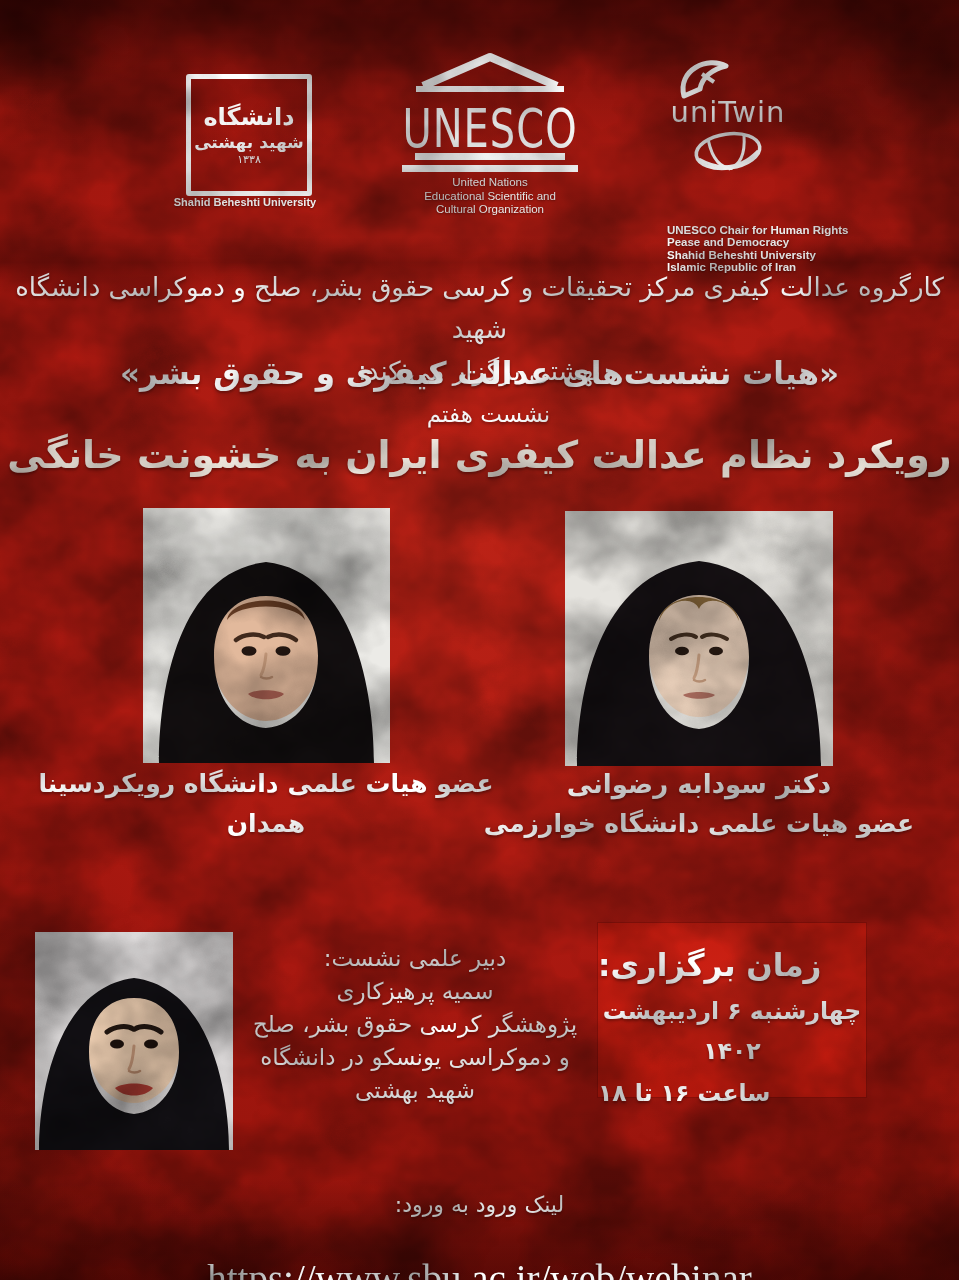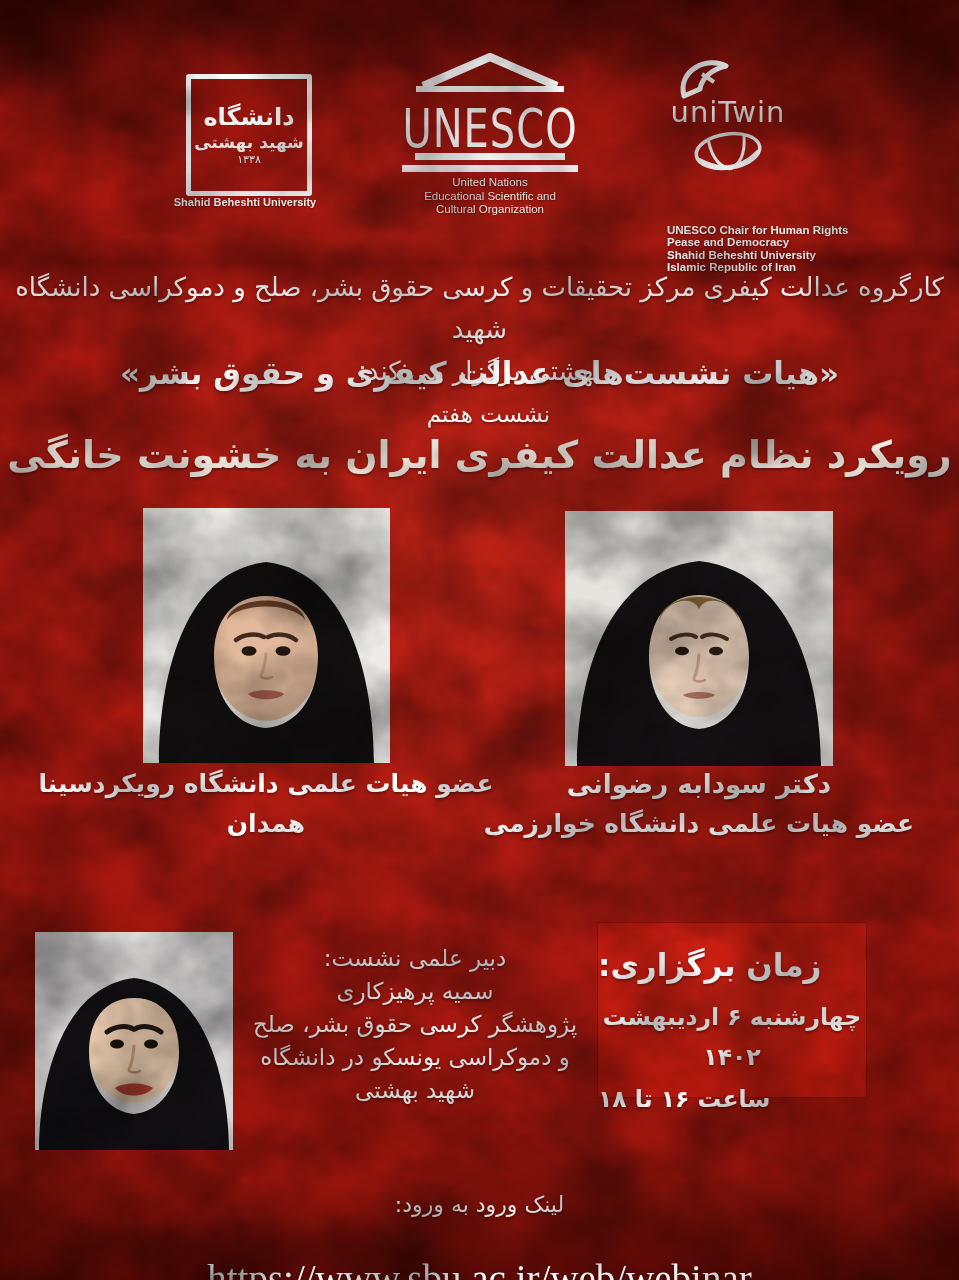--- a/index.html
+++ b/index.html
@@ -25,21 +25,21 @@
   .speaker-cap .nm{font-size:26px;line-height:40px;}
   .speaker-cap .af{font-size:25px;line-height:40px;}
   .sec{left:215px;top:942px;width:400px;font-size:23px;line-height:33px;}
   .schedule{
     left:598px;top:923px;width:268px;height:174px;
     background:radial-gradient(120% 120% at 50% 35%, #cc2114 0%, #c01a0e 55%, #b2150b 100%);
     box-shadow:0 0 0 1px rgba(120,10,5,.4);
     display:flex;flex-direction:column;align-items:flex-end;
   }
   .schedule .t1{font-size:31px;line-height:48px;font-weight:bold;margin-top:18px;}
-  .schedule .t2{font-size:23.5px;line-height:40px;font-weight:bold;margin-top:8px;}
+  .schedule .t2{font-size:23.5px;line-height:40px;font-weight:bold;margin-top:2px;}
   .schedule .t3{font-size:23.5px;line-height:40px;font-weight:bold;margin-top:2px;}
   .linklabel{left:0;top:1190px;width:959px;font-size:22px;line-height:30px;}
   .linkurl{left:0;top:1218px;width:959px;text-align:center;font-size:39px;line-height:42px;
     font-family:"Liberation Serif","DejaVu Serif",serif;color:#fff;text-shadow:0 1px 2px rgba(0,0,0,.4);margin-top:40px;}
   
   .sbu-box{left:186px;top:74px;width:116px;height:112px;border:5px solid #fff;border-radius:3px;
     display:flex;flex-direction:column;align-items:center;justify-content:center;}
   .sbu-box .l1{font-size:24px;line-height:28px;font-weight:bold;text-shadow:none;}
   .sbu-box .l2{font-size:17px;line-height:22px;font-weight:bold;text-shadow:none;}
   .sbu-box .yr{font-size:11px;line-height:14px;text-shadow:none;}

